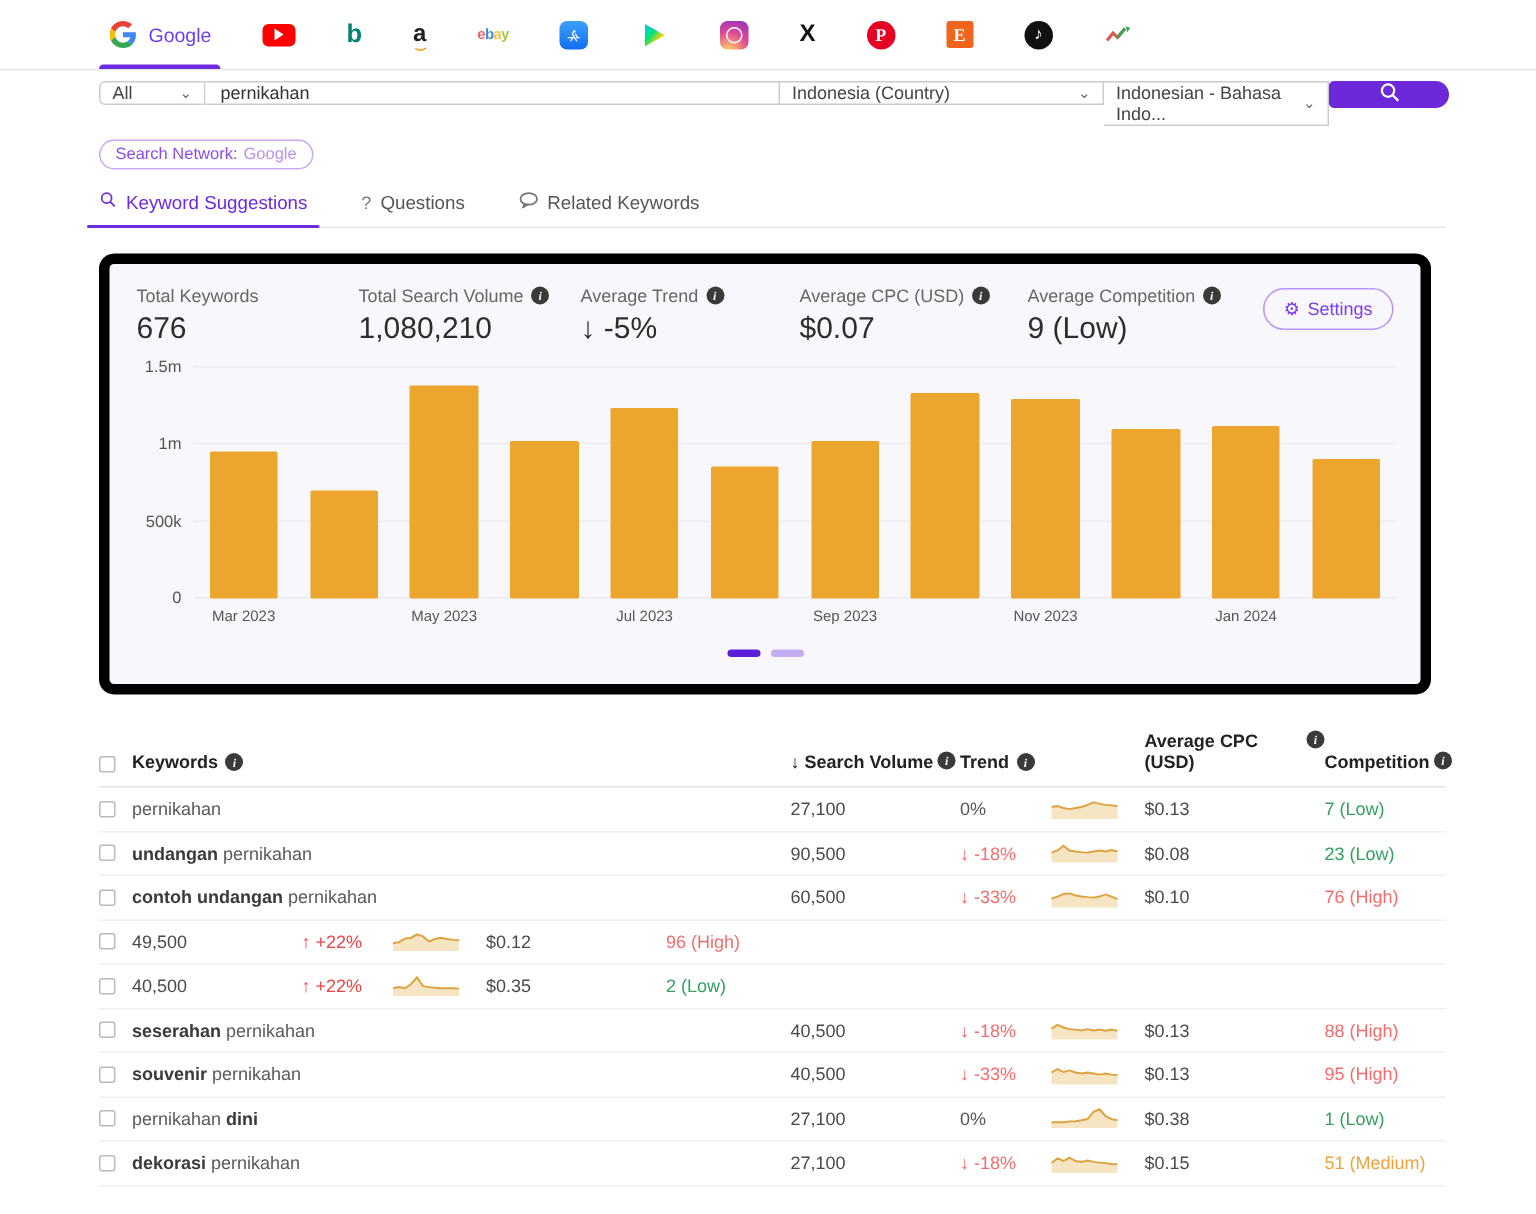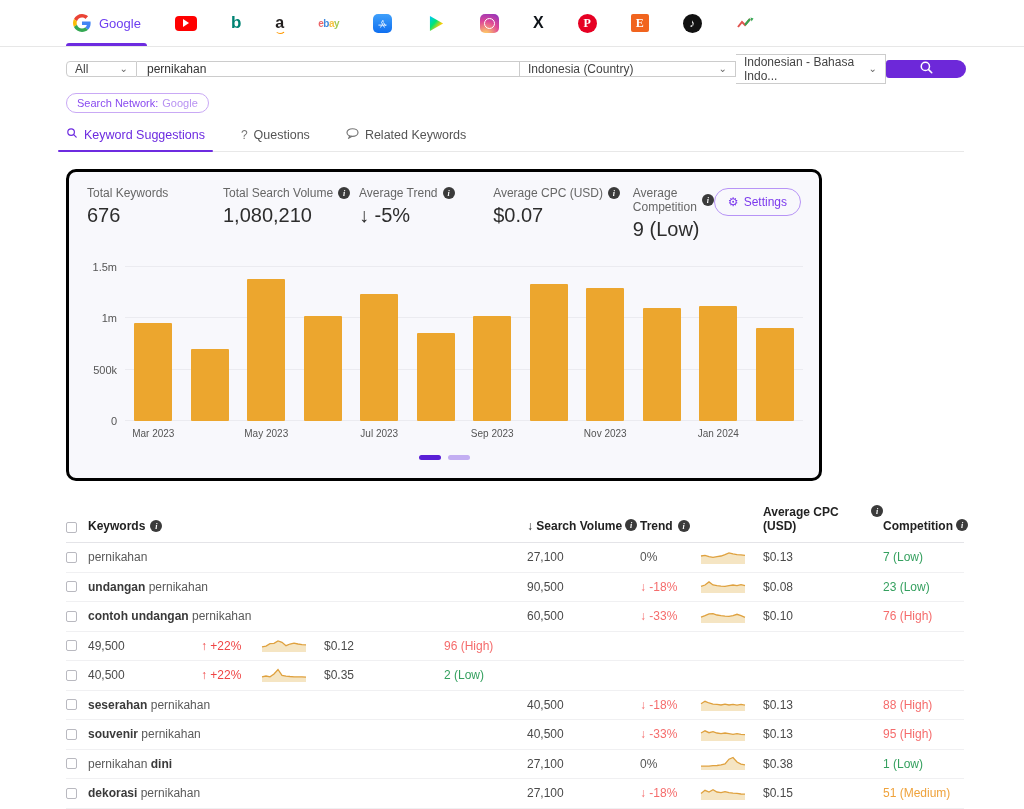--- a/index.html
+++ b/index.html
@@ -23,21 +23,21 @@
   .ebay i:nth-child(3){color:#f5af02;font-style:normal}.ebay i:nth-child(4){color:#86b817;font-style:normal}
   .appstore { width:19px; height:19px; border-radius:5px; background:linear-gradient(180deg,#3fa0fb,#0f6ff0); color:#fff; display:flex; align-items:center; justify-content:center; }
   .ig { width:19px; height:19px; border-radius:5px; background:radial-gradient(circle at 30% 110%,#fdc468 10%,#df4996 55%,#9b36b7 90%); display:flex; align-items:center; justify-content:center; }
   .ig::after { content:""; width:9px; height:9px; border:1.6px solid #fff; border-radius:50%; }
   .xicon { font-weight:900; font-size:16px; color:#0f1419; }
   .pin { width:19px; height:19px; border-radius:50%; background:#e60023; color:#fff; font-weight:700; font-size:12px; display:flex; align-items:center; justify-content:center; font-family:"Liberation Serif",serif; }
   .etsy { width:18px; height:18px; border-radius:2px; background:#f1641e; color:#fff; font-weight:700; font-size:12px; display:flex; align-items:center; justify-content:center; font-family:"Liberation Serif",serif; }
   .tiktok { width:19px; height:19px; border-radius:50%; background:#111; color:#fff; font-size:11px; display:flex; align-items:center; justify-content:center; }
 
   
-  .search-row { display:flex; align-items:center; margin:7px 58px 0 66px; height:29px; }
+  .search-row { display:flex; align-items:flex-start; margin:7px 58px 0 66px; height:29px; }
   .fake-select { border:1px solid #ccc; background:#fff; display:flex; align-items:center; justify-content:space-between; font-size:12px; color:#444; padding:0 8px; cursor:pointer; }
   .sel-all { width:71px; border-radius:4px 0 0 4px; }
   .chev { color:#666; font-size:10px; margin-left:6px; }
   .search-input { flex:1; border:1px solid #ccc; border-left:none; padding:0 10px; font-size:12px; color:#333; outline:none; font-family:"Liberation Sans",sans-serif; }
   .sel-country { width:216px; border-left:none; }
   .sel-lang { width:150px; border-left:none; }
   .search-btn { width:80px; background:#6d28d9; border:none; border-radius:5px 14px 14px 5px; cursor:pointer; display:flex; align-items:center; justify-content:center; }
 
   .network-pill { display:inline-flex; gap:4px; margin:10px 0 0 66px; border:1px solid #c9a9f5; border-radius:12px; padding:3px 10px; font-size:11px; cursor:pointer; }
   .network-pill .nlabel { color:#8a4bf0; }
@@ -45,33 +45,33 @@
 
   
   .tabs { display:flex; align-items:flex-end; gap:36px; margin:14px 0 0 66px; border-bottom:1px solid #e8e8e8; width:898px; }
   .tab { display:flex; align-items:center; gap:6px; font-size:12.5px; color:#555; padding-bottom:9px; cursor:pointer; position:relative; }
   .tab.active { color:#6d2be0; }
   .tab.active::after { content:""; position:absolute; left:-8px; right:-8px; bottom:-1px; height:2.5px; background:#6d2be0; border-radius:2px; }
   .tab .ticon { font-size:12px; color:#777; }
   .tab.active .ticon { color:#6d2be0; }
 
   
-  .card { width:756px; margin:17px 0 0 66px; background:#f8f8fc; border:3px solid #000000; border-radius:10px; padding:14px 12px 10px 12px; }
+  .card { width:888px; margin:17px 0 0 66px; background:#f8f8fc; border:7px solid #000000; border-radius:10px; padding:14px 12px 10px 12px; }
   .stats-row { display:flex; align-items:flex-start; padding:0 6px; }
   .stat { margin-right:0; }
   .stat .slabel { font-size:12px; color:#666; display:flex; align-items:center; gap:5px; }
   .stat .svalue { font-size:20px; color:#2d2d2d; margin-top:4px; }
   .stat.w1{width:148px}.stat.w2{width:148px}.stat.w3{width:146px}.stat.w4{width:152px}.stat.w5{flex:1}
   .val-red { color:#e64545; }
   .val-green { color:#1da53f; }
   .info-dot { width:12px; height:12px; border-radius:50%; background:#3a3a3a; color:#fff; font-size:8px; font-weight:700; display:inline-flex; align-items:center; justify-content:center; font-family:"Liberation Serif",serif; font-style:italic; flex:none; }
   .settings-btn { border:1.5px solid #b794f6; color:#7c3aed; background:transparent; border-radius:15px; padding:5px 13px; font-size:12px; display:flex; align-items:center; gap:5px; cursor:pointer; height:28px; margin-top:2px; font-family:"Liberation Sans",sans-serif; }
 
   .chart-title { text-align:center; font-size:13px; font-weight:700; color:#3a3a3a; margin-top:22px; }
-  .chart-wrap { position:relative; margin-top:26px; height:154px; margin-left:44px; margin-right:4px; }
+  .chart-wrap { position:relative; margin-top:14px; height:154px; margin-left:44px; margin-right:4px; }
   .ylabel { position:absolute; right:100%; margin-right:8px; transform:translateY(-50%); font-size:11px; color:#555; white-space:nowrap; }
   .gridline { position:absolute; left:0; right:0; height:1px; background:#ebebf0; }
   .bars { position:absolute; left:0; right:0; top:0; bottom:0; display:flex; align-items:flex-end; }
   .bar-slot { flex:1; display:flex; justify-content:center; height:100%; align-items:flex-end; }
   .bar { width:68%; background:#eca62e; border-radius:1px; }
   .xlabels { display:flex; margin-left:44px; margin-right:4px; margin-top:7px; }
   .xlabel { flex:1; text-align:center; font-size:10px; color:#555; white-space:nowrap; }
   .pager { display:flex; justify-content:center; gap:7px; margin:16px 0 8px 0; }
   .pdash { width:22px; height:5px; border-radius:3px; cursor:pointer; }
   .pdash.on { background:#5a1fd6; } .pdash.off { background:#c3aef2; }

